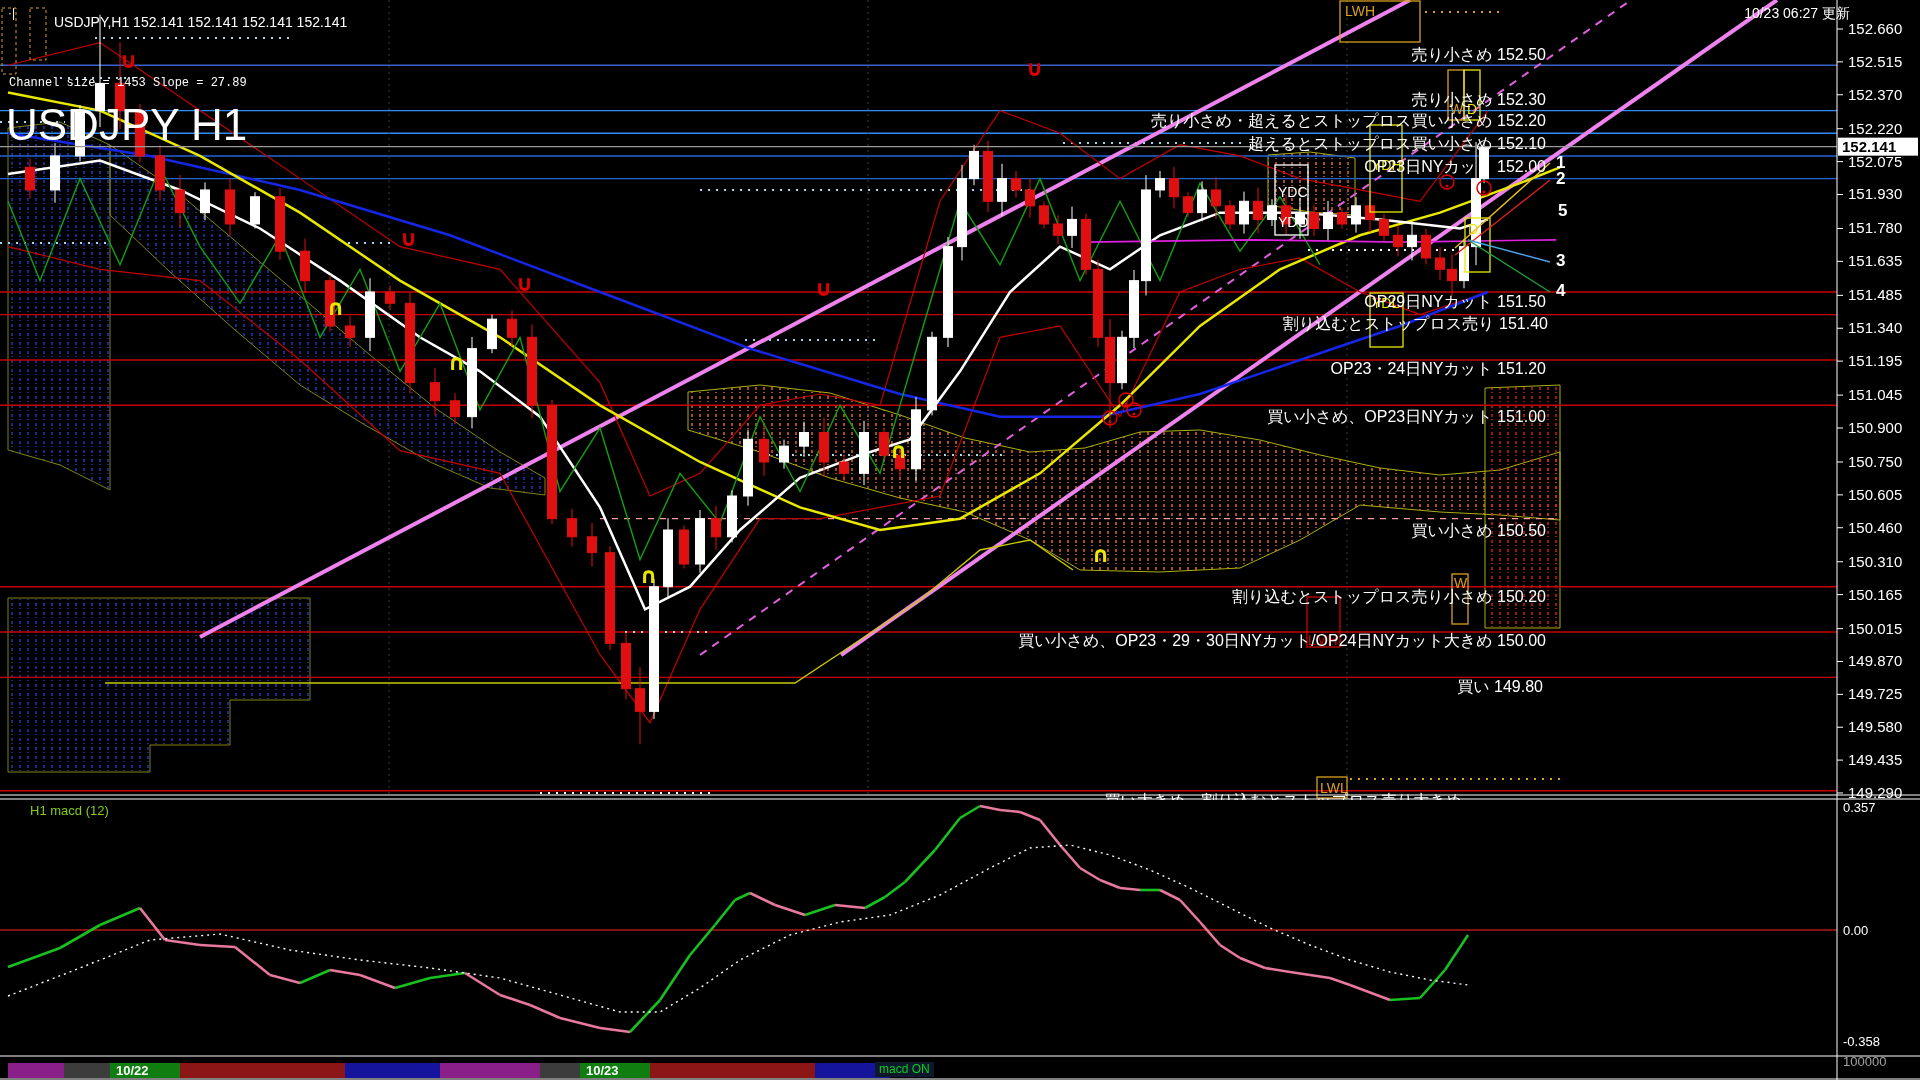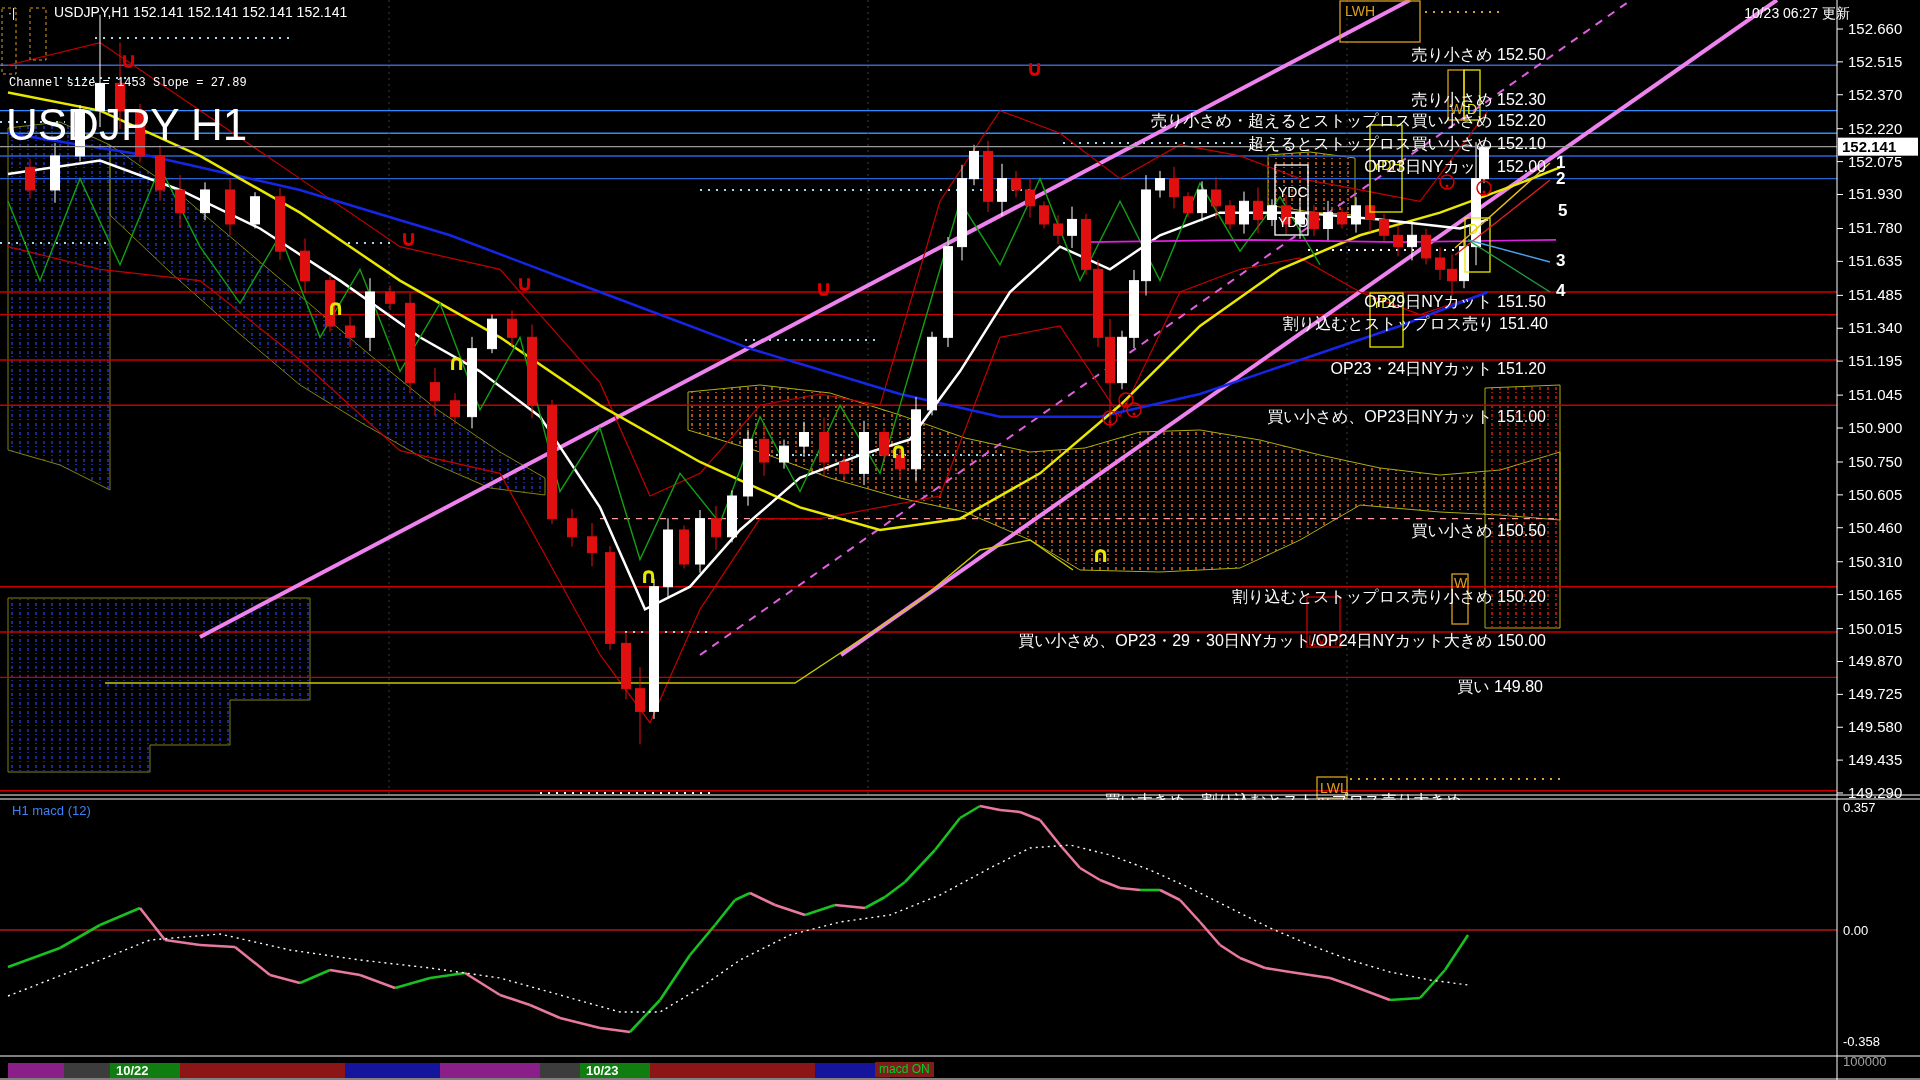--- a/index.html
+++ b/index.html
@@ -1,25 +1,25 @@
 <!DOCTYPE html>
 <html><head>
 <meta charset="utf-8">
 <style>
   html,body{margin:0;padding:0;background:#000;}
   .screen{position:relative;width:1920px;height:1080px;background:#000;overflow:hidden;
           font-family:"Liberation Sans",sans-serif;}
   #chart{position:absolute;left:0;top:0;z-index:1;}
   .watermark{position:absolute;left:6px;top:72px;z-index:3;color:#fff;font-size:44px;
              font-family:"Liberation Sans",sans-serif;pointer-events:none;white-space:nowrap;margin-top:28px;}
-  .symbol-line{position:absolute;left:54px;top:4px;z-index:4;color:#fff;font-size:14px;white-space:nowrap;}
+  .symbol-line{position:absolute;left:54px;top:14px;z-index:4;color:#fff;font-size:14px;white-space:nowrap;}
   .channel-info{position:absolute;left:9px;top:76px;z-index:4;color:#fff;font-size:12px;white-space:nowrap;font-family:Liberation Mono, monospace;}
   .update-time{position:absolute;right:70px;top:5px;z-index:4;color:#fff;font-size:14px;white-space:nowrap;text-align:right;}
-  .macd-label{position:absolute;left:12px;top:803px;z-index:4;color:#3b82f6;font-size:13px;}
-  .macd-on{position:absolute;left:875px;top:1062px;z-index:4;background:#7f1d1d;color:#00d020;
+  .macd-label{position:absolute;left:30px;top:803px;z-index:4;color:#84cc16;font-size:13px;}
+  .macd-on{position:absolute;left:875px;top:1062px;z-index:4;background:#0f172a;color:#00d020;
            font-size:12px;padding:0 4px;line-height:15px;}
   .tl-tick{position:absolute;left:8px;top:6px;z-index:4;color:#fff;font-size:12px;}
 </style>
 </head>
 <body>
 
 <div class="screen">
   <div class="tl-tick">·|</div>
   <div class="watermark">USDJPY H1</div>
   <svg id="chart" width="1920" height="1080">

